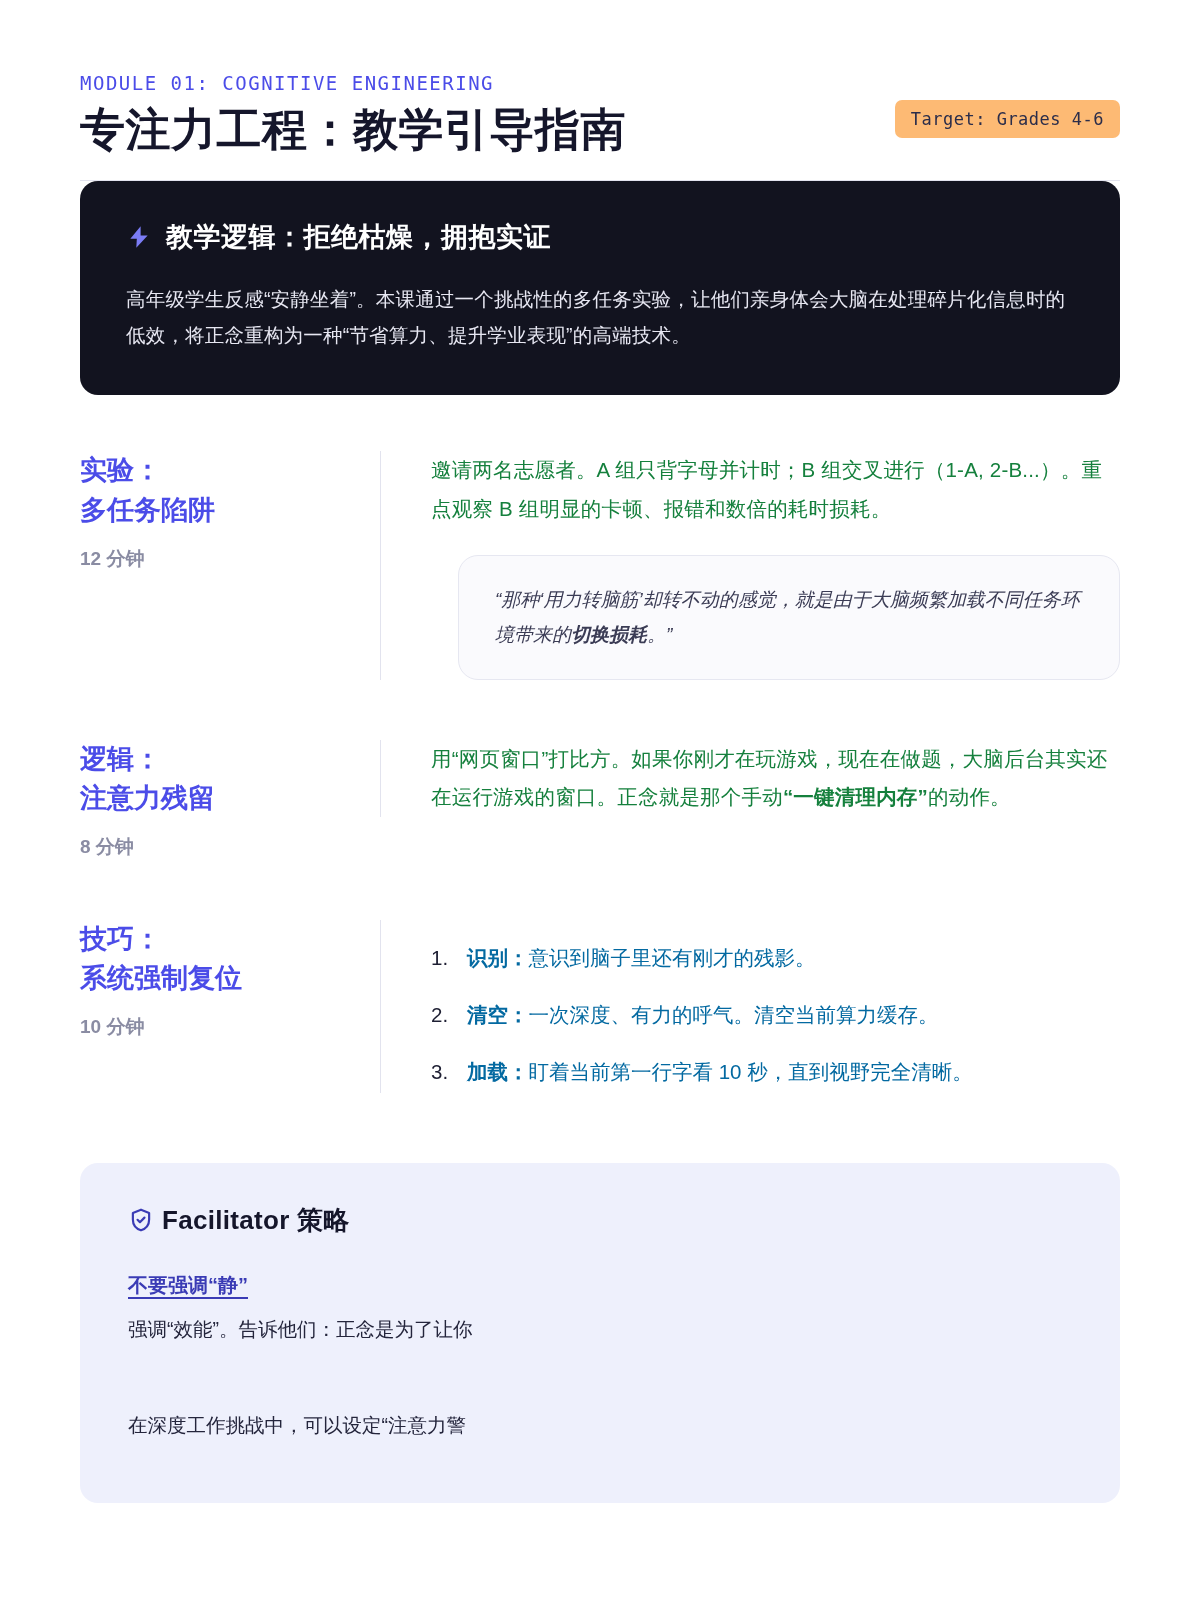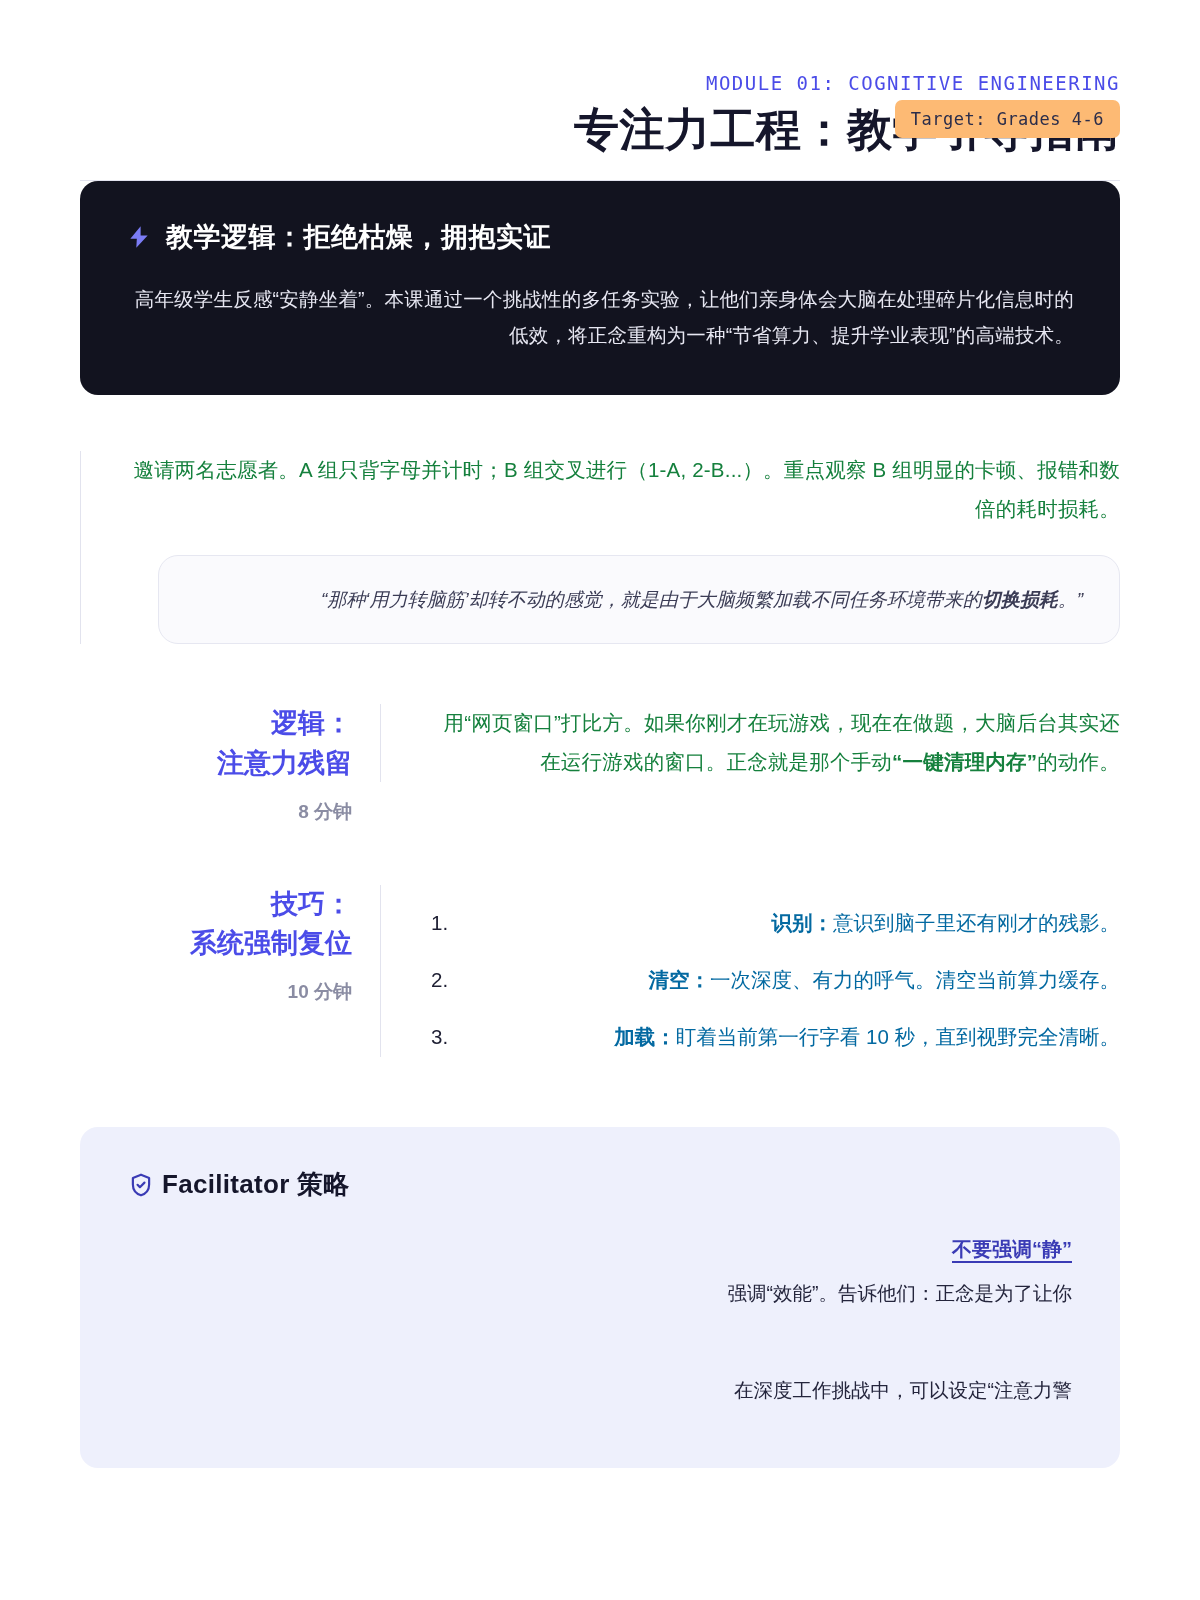--- a/index.html
+++ b/index.html
@@ -13,21 +13,20 @@
     font-family: "Liberation Sans", sans-serif;
     color: #1a1a2e;
     -webkit-font-smoothing: antialiased;
   }
   .page {
     width: 1200px;
     min-height: 1600px;
     padding: 72px 80px 0 80px;
     position: relative;
     overflow: hidden;
-    text-align: right;
   }
 
   
   .header {
     position: relative;
     padding-bottom: 22px;
     border-bottom: 1px solid #e2e3ee;
   }
   .module-label {
     font-family: "DejaVu Sans Mono", monospace;
@@ -241,20 +240,27 @@
         </svg>
       </span>
       <h2 class="callout-title">教学逻辑：拒绝枯燥，拥抱实证</h2>
     </div>
     <p class="callout-body">高年级学生反感“安静坐着”。本课通过一个挑战性的多任务实验，让他们亲身体会大脑在处理碎片化信息时的低效，将正念重构为一种“节省算力、提升学业表现”的高端技术。</p>
   </div>
 
   <div class="sections">
 
     <div class="section">
+      <div class="sec-left">
+        <h3 class="sec-title">
+          <span>实验：</span><br>
+          <span>多任务陷阱</span>
+        </h3>
+        <div class="sec-duration">12 分钟</div>
+      </div>
       <div class="sec-right">
         <p class="sec-text">邀请两名志愿者。A 组只背字母并计时；B 组交叉进行（1-A, 2-B...）。重点观察 B 组明显的卡顿、报错和数倍的耗时损耗。</p>
         <div class="quote-box">
           <p class="quote-text"><span>“那种‘用力转脑筋’却转不动的感觉，就是由于大脑频繁加载不同任务环境带来的</span><b>切换损耗</b><span>。”</span></p>
         </div>
       </div>
     </div>
 
     <div class="section">
       <div class="sec-left">

